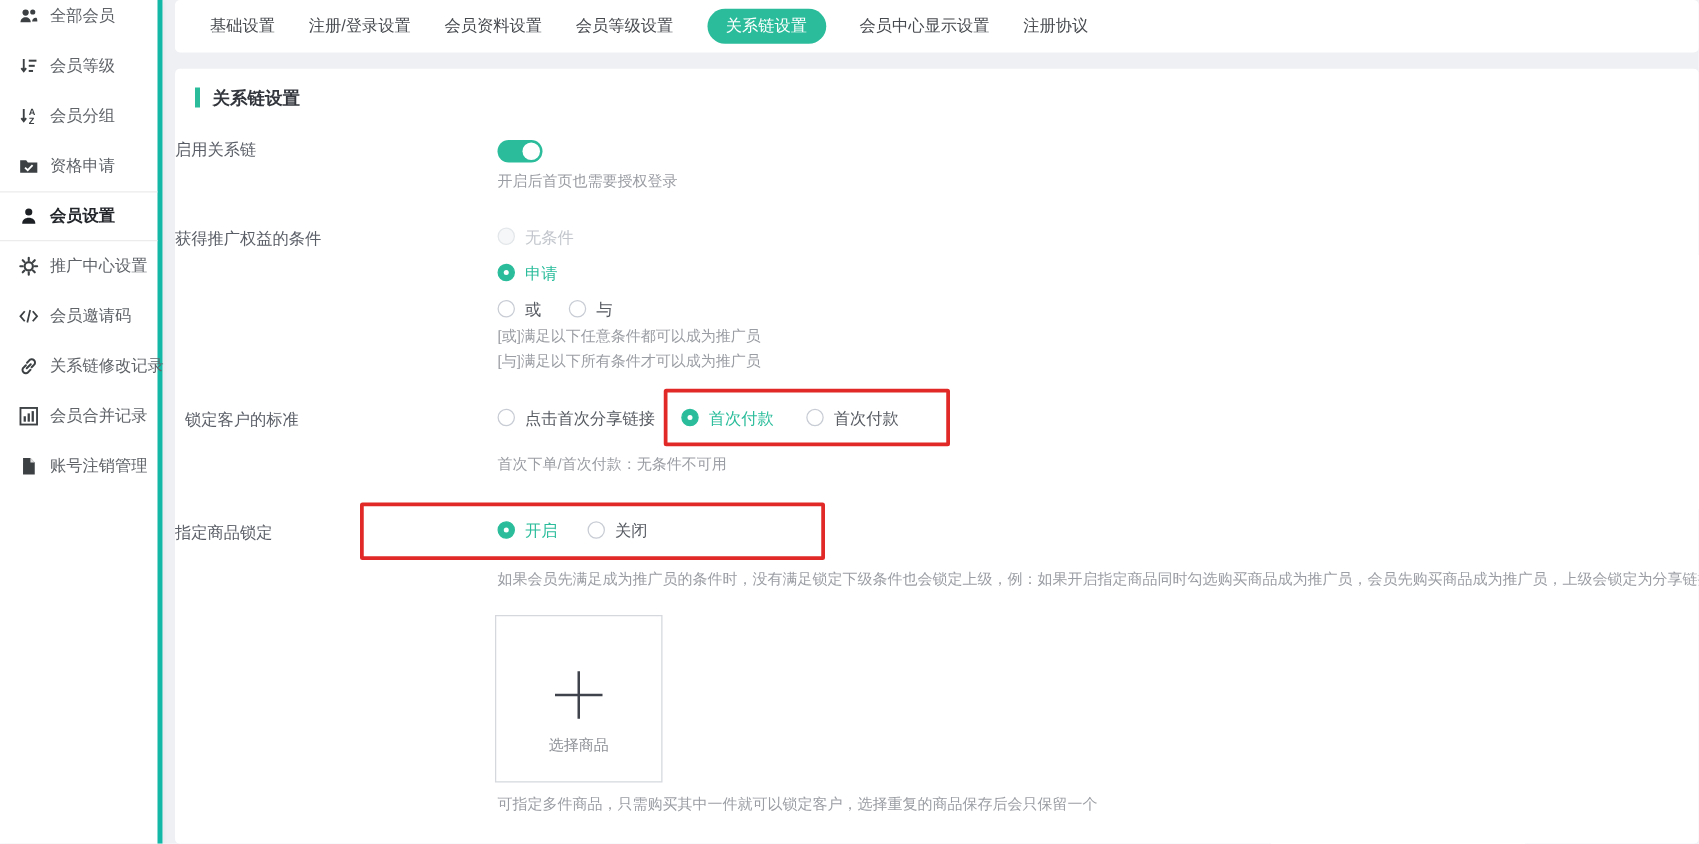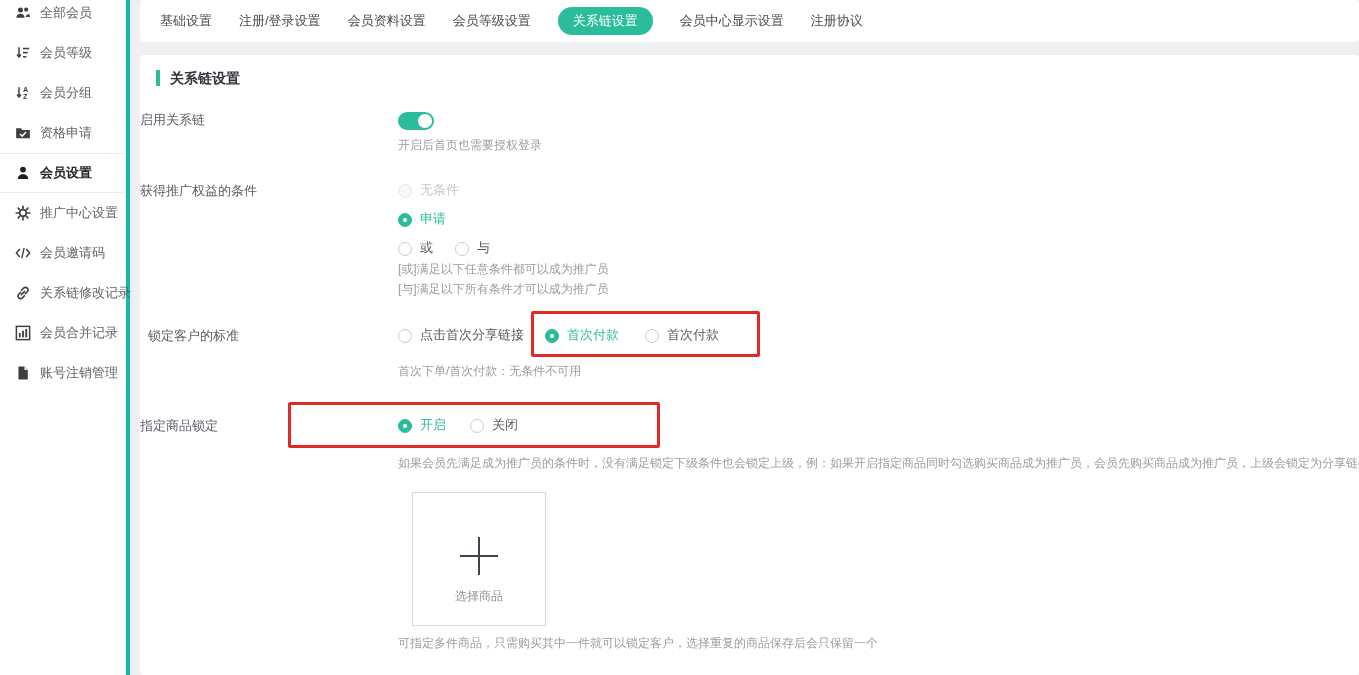--- a/index.html
+++ b/index.html
@@ -26,51 +26,51 @@
   }
   .side-item .sicon{width:16px;height:16px;color:#3c4043;flex:none;display:flex;align-items:center;justify-content:center}
   .side-item.active{
     color:#22252a;font-weight:bold;
     border-top:1px solid #ececec;border-bottom:1px solid #ececec;
   }
   .side-item.active .sicon{color:#1d2025}
   
   .tabbar{
     position:absolute;left:140px;top:0;right:0;height:42px;background:#fff;
-    border-radius:4px;display:flex;align-items:center;gap:27px;padding-left:20px;
+    border-radius:4px;display:flex;align-items:center;gap:27px;padding-left:28px;
   }
   .tab{font-size:13px;color:#474a4f;cursor:pointer;line-height:28px;white-space:nowrap}
   .tab.active{background:var(--green);color:#fff;border-radius:15px;padding:0 15px}
   
   .main{
     position:absolute;left:140px;top:55px;right:0;bottom:0;background:#fff;
     border-radius:4px;overflow:hidden;
   }
   .sec-title{
     position:absolute;left:16px;top:15px;font-size:14px;font-weight:bold;color:#32363c;
     border-left:4px solid var(--green);padding-left:10px;line-height:16px;
   }
   .flabel{position:absolute;width:250px;text-align:left;font-size:13px;color:#5a5e66;line-height:18px;white-space:nowrap}
   .help{position:absolute;font-size:12px;color:#9a9da3;white-space:nowrap;line-height:15px}
   
   .toggle{position:absolute;left:258px;top:57px;width:36px;height:18px;border-radius:9px;background:var(--green);cursor:pointer}
   .toggle::after{content:"";position:absolute;right:2px;top:2px;width:14px;height:14px;border-radius:50%;background:#fff}
   
-  .radio{position:absolute;display:flex;align-items:flex-end;gap:8px;font-size:13px;color:#565a61;cursor:pointer;line-height:16px;white-space:nowrap}
+  .radio{position:absolute;display:flex;align-items:flex-start;gap:8px;font-size:13px;color:#565a61;cursor:pointer;line-height:16px;white-space:nowrap}
   .rd{width:14px;height:14px;border:1px solid #c8ccd4;border-radius:50%;background:#fff;position:relative;flex:none}
   .radio.checked .rd{background:var(--green);border-color:var(--green)}
   .radio.checked .rd::after{content:"";position:absolute;left:4px;top:4px;width:4px;height:4px;border-radius:50%;background:#fff}
   .radio.checked .rl{color:var(--green)}
   .radio.disabled{cursor:not-allowed}
   .radio.disabled .rd{border-color:#e4e7ea;background:#f5f7f9}
   .radio.disabled .rl{color:#c2c6cc}
   
   .red-frame{position:absolute;border:3px solid var(--red);border-radius:2px;pointer-events:none}
   
-  .picker{position:absolute;left:272px;top:437px;width:134px;height:134px;border:1px solid #d5d8dd;background:#fff;cursor:pointer}
+  .picker{position:absolute;left:256px;top:437px;width:134px;height:134px;border:1px solid #d5d8dd;background:#fff;cursor:pointer}
   .plus{position:absolute;left:50%;top:63px;width:38px;height:38px;transform:translate(-50%,-50%)}
   .plus::before{content:"";position:absolute;left:0;top:18px;width:38px;height:2px;background:#3f434c}
   .plus::after{content:"";position:absolute;left:18px;top:0;width:2px;height:38px;background:#3f434c}
   .picker-label{position:absolute;left:0;right:0;top:95px;text-align:center;font-size:12px;color:#8e9197}
   svg{display:block}
 </style>
 </head>
 <body>
 
 <div class="sidebar">

